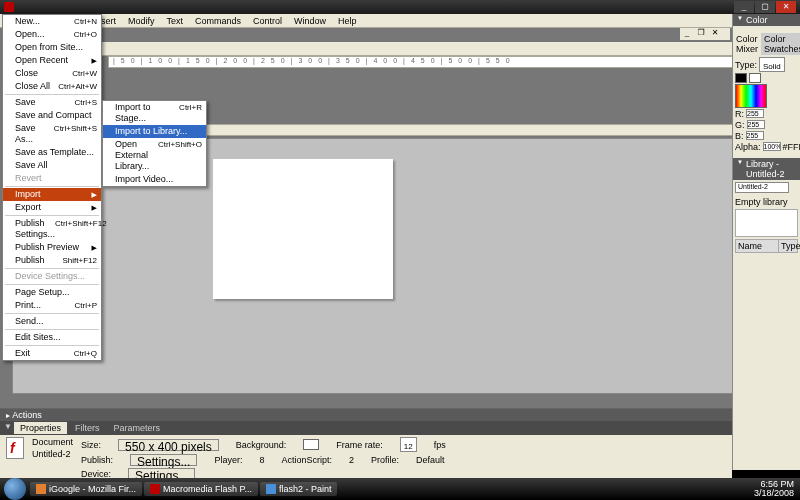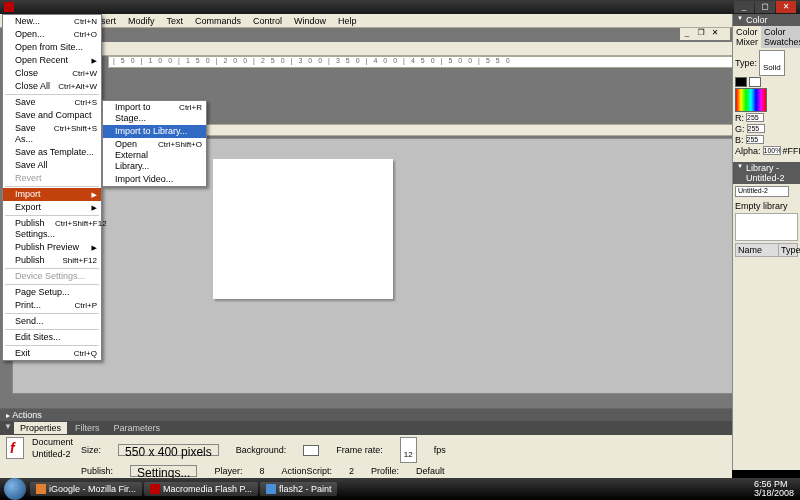--- a/index.html
+++ b/index.html
@@ -30,21 +30,21 @@
 .filemenu .mi .sc { margin-left: auto; font-size: 8px; }
 .filemenu .mi .arr { margin-left: auto; font-size: 7px; }
 .filemenu .sep { border-top: 1px solid #ccc; margin: 1px 2px; }
 .submenu { position: absolute; left: 102px; top: 100px; width: 105px; background: #fff; border: 1px solid #808080; box-shadow: 2px 2px 3px rgba(0,0,0,0.4); z-index: 101; }
 .submenu .mi { display: flex; padding: 1px 4px 1px 12px; line-height: 11px; }
 .submenu .mi.hl { background: #316ac5; color: #fff; }
 .submenu .mi .sc { margin-left: auto; font-size: 8px; }
 .rightpanel { position: absolute; right: 0; top: 14px; width: 68px; bottom: 30px; background: #ece9d8; border-left: 1px solid #888; }
 .panel-title { background: #5a5a5a; color: #fff; font-size: 8px; padding: 1px 4px; display: flex; }
 .panel-title .tri { margin-right: 3px; font-size: 6px; }
-.color-tabs { display: flex; background: #15803d; font-size: 7px; }
+.color-tabs { display: flex; background: #15803d; font-size: 7px; margin-top: 7px; }
 .color-tabs span { padding: 1px 3px; background: #ece9d8; }
 .color-tabs span:last-child { background: #ccc; }
 .color-body { background: #ece9d8; padding: 2px; font-size: 7px; }
 .color-row { display: flex; align-items: center; gap: 2px; margin-bottom: 1px; }
 .swatch { width: 12px; height: 10px; background: #000; border: 1px solid #666; }
 .spectrum { width: 32px; height: 24px; background: linear-gradient(to right, red,yellow,lime,cyan,blue,magenta,red); border: 1px solid #666; }
 .rgb-row { display: flex; gap: 2px; font-size: 7px; margin-top: 1px; }
 .rgb-row input { width: 18px; height: 9px; font-size: 7px; border: 1px solid #888; }
 .lib-body { background: #ece9d8; padding: 2px; font-size: 7px; }
 .lib-select { width: 54px; height: 11px; font-size: 7px; border: 1px solid #888; background: #fff; padding: 0 2px; }
@@ -56,27 +56,27 @@
 .actions-bar { background: #5a5a5a; color: #fff; font-size: 8px; padding: 1px 6px; }
 .prop-tabs { background: #4a4a4a; display: flex; font-size: 8px; color: #ccc; padding: 1px 4px; gap: 2px; }
 .prop-tabs span { padding: 1px 6px; }
 .prop-tabs span.active { background: #ece9d8; color: #000; }
 .prop-body { background: #ece9d8; padding: 2px 6px; display: flex; gap: 8px; font-size: 8px; align-items: flex-start; }
 .doc-icon { width: 18px; height: 22px; background: #fff; border: 1px solid #888; position: relative; }
 .doc-icon::before { content: "f"; color: #c00; font-style: italic; font-size: 14px; position: absolute; left: 3px; top: 2px; font-weight: bold; }
 .prop-col { display: flex; flex-direction: column; gap: 2px; }
 .prop-row { display: flex; align-items: center; gap: 17px; }
 .prop-btn { background: #ece9d8; border: 1px solid #888; padding: 0 6px; height: 12px; font-size: 12px; }
-.prop-field { background: #fff; border: 1px solid #888; padding: 12px 3px; height: 15px; font-size: 8px; }
+.prop-field { background: #fff; border: 1px solid #888; padding: 4px 3px; height: 15px; font-size: 8px; }
 .bg-swatch { width: 16px; height: 11px; background: #fff; border: 1px solid #666; }
 .taskbar { position: absolute; left: 0; right: 0; bottom: 0; height: 22px; background: linear-gradient(#3a3a3a,#000); display: flex; align-items: center; }
 .start-orb { width: 22px; height: 22px; border-radius: 50%; background: radial-gradient(circle at 35% 35%, #7fb4e8, #1a4a7a); margin: 0 4px; }
 .task-item { background: rgba(255,255,255,0.15); color: #fff; font-size: 8px; padding: 2px 6px; margin-right: 2px; border-radius: 2px; display: flex; align-items: center; gap: 3px; }
 .task-item .ti { width: 10px; height: 10px; background: #e08030; }
-.tray { margin-left: auto; color: #fff; font-size: 7px; padding-right: 6px; line-height: 9px; }
+.tray { margin-left: auto; color: #fff; font-size: 7px; text-align: right; padding-right: 6px; line-height: 9px; }
 </style>
 </head>
 <body>
 
 <div class="titlebar">
   <div class="icon"></div>
   <div class="winbtns">
     <div class="winbtn">_</div>
     <div class="winbtn">▢</div>
     <div class="winbtn close">✕</div>

